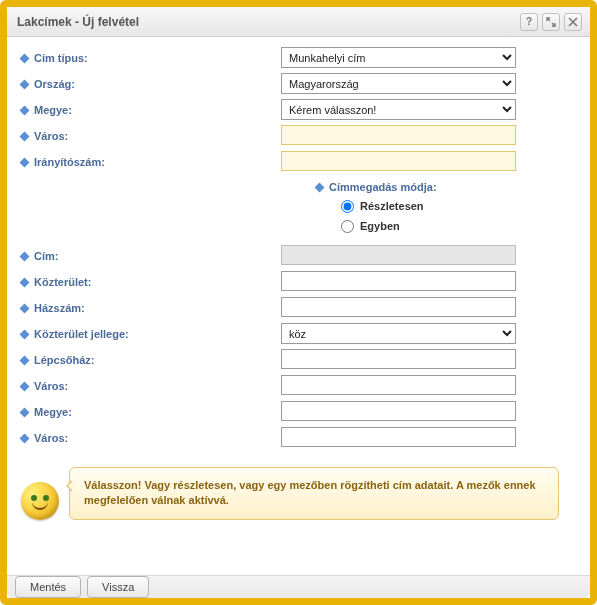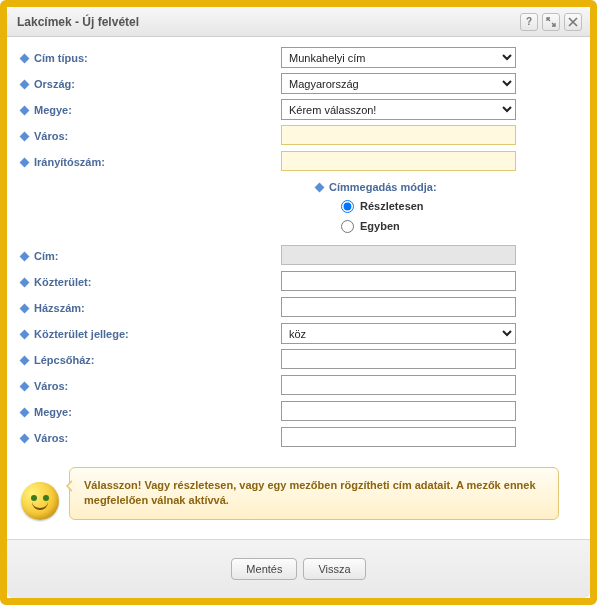--- a/index.html
+++ b/index.html
@@ -164,24 +164,23 @@
     content:"";
     position:absolute;
     left:-8px; top:12px;
     border:6px solid transparent;
     border-right-color:#fff8dc;
   }
   .footer {
     border-top: 1px solid #d8d8d8;
     background: linear-gradient(#f3f3f3,#e9e9e9);
     border-radius: 0 0 6px 6px;
-    padding: 18px 8px;
+    padding: 0 8px;
     display: flex;
     gap: 6px;
-    justify-content: center;
   }
   .btn {
     border: 1px solid #b3b3b3;
     border-radius: 4px;
     background: linear-gradient(#fcfcfc,#e8e8e8);
     padding: 4px 14px;
     font-family: inherit;
     font-size: 11px;
     color: #444;
     cursor: pointer;

